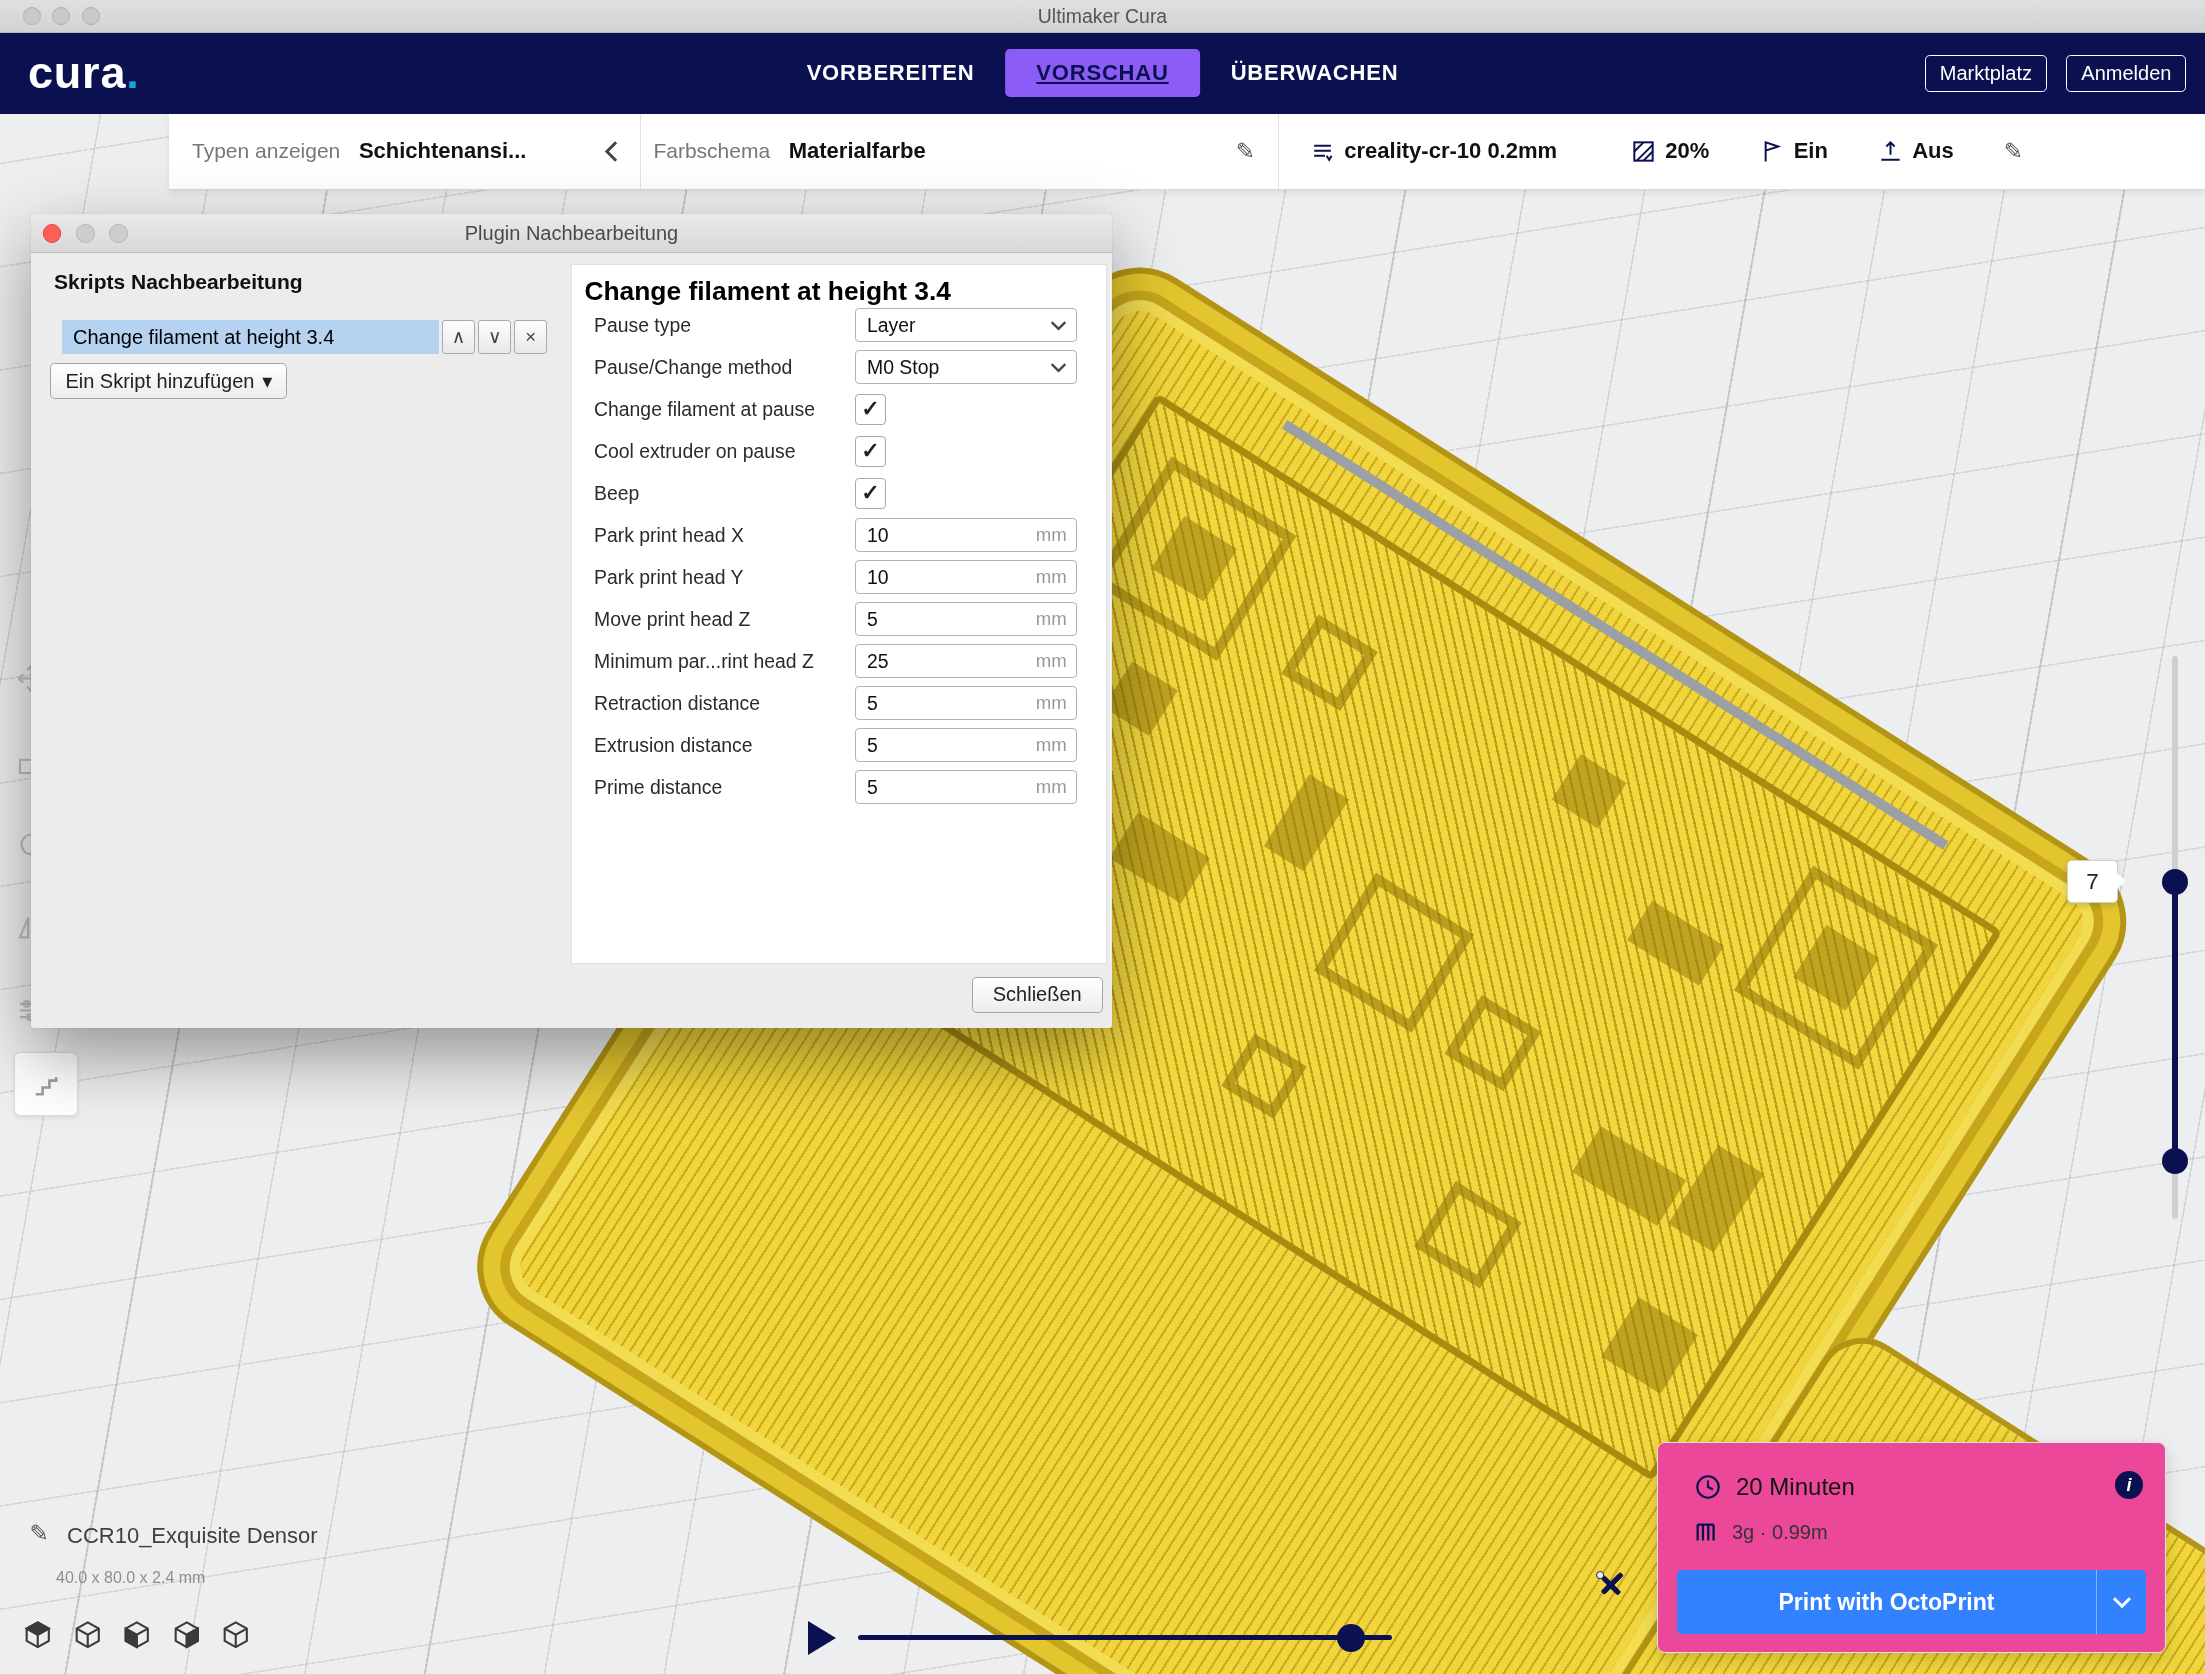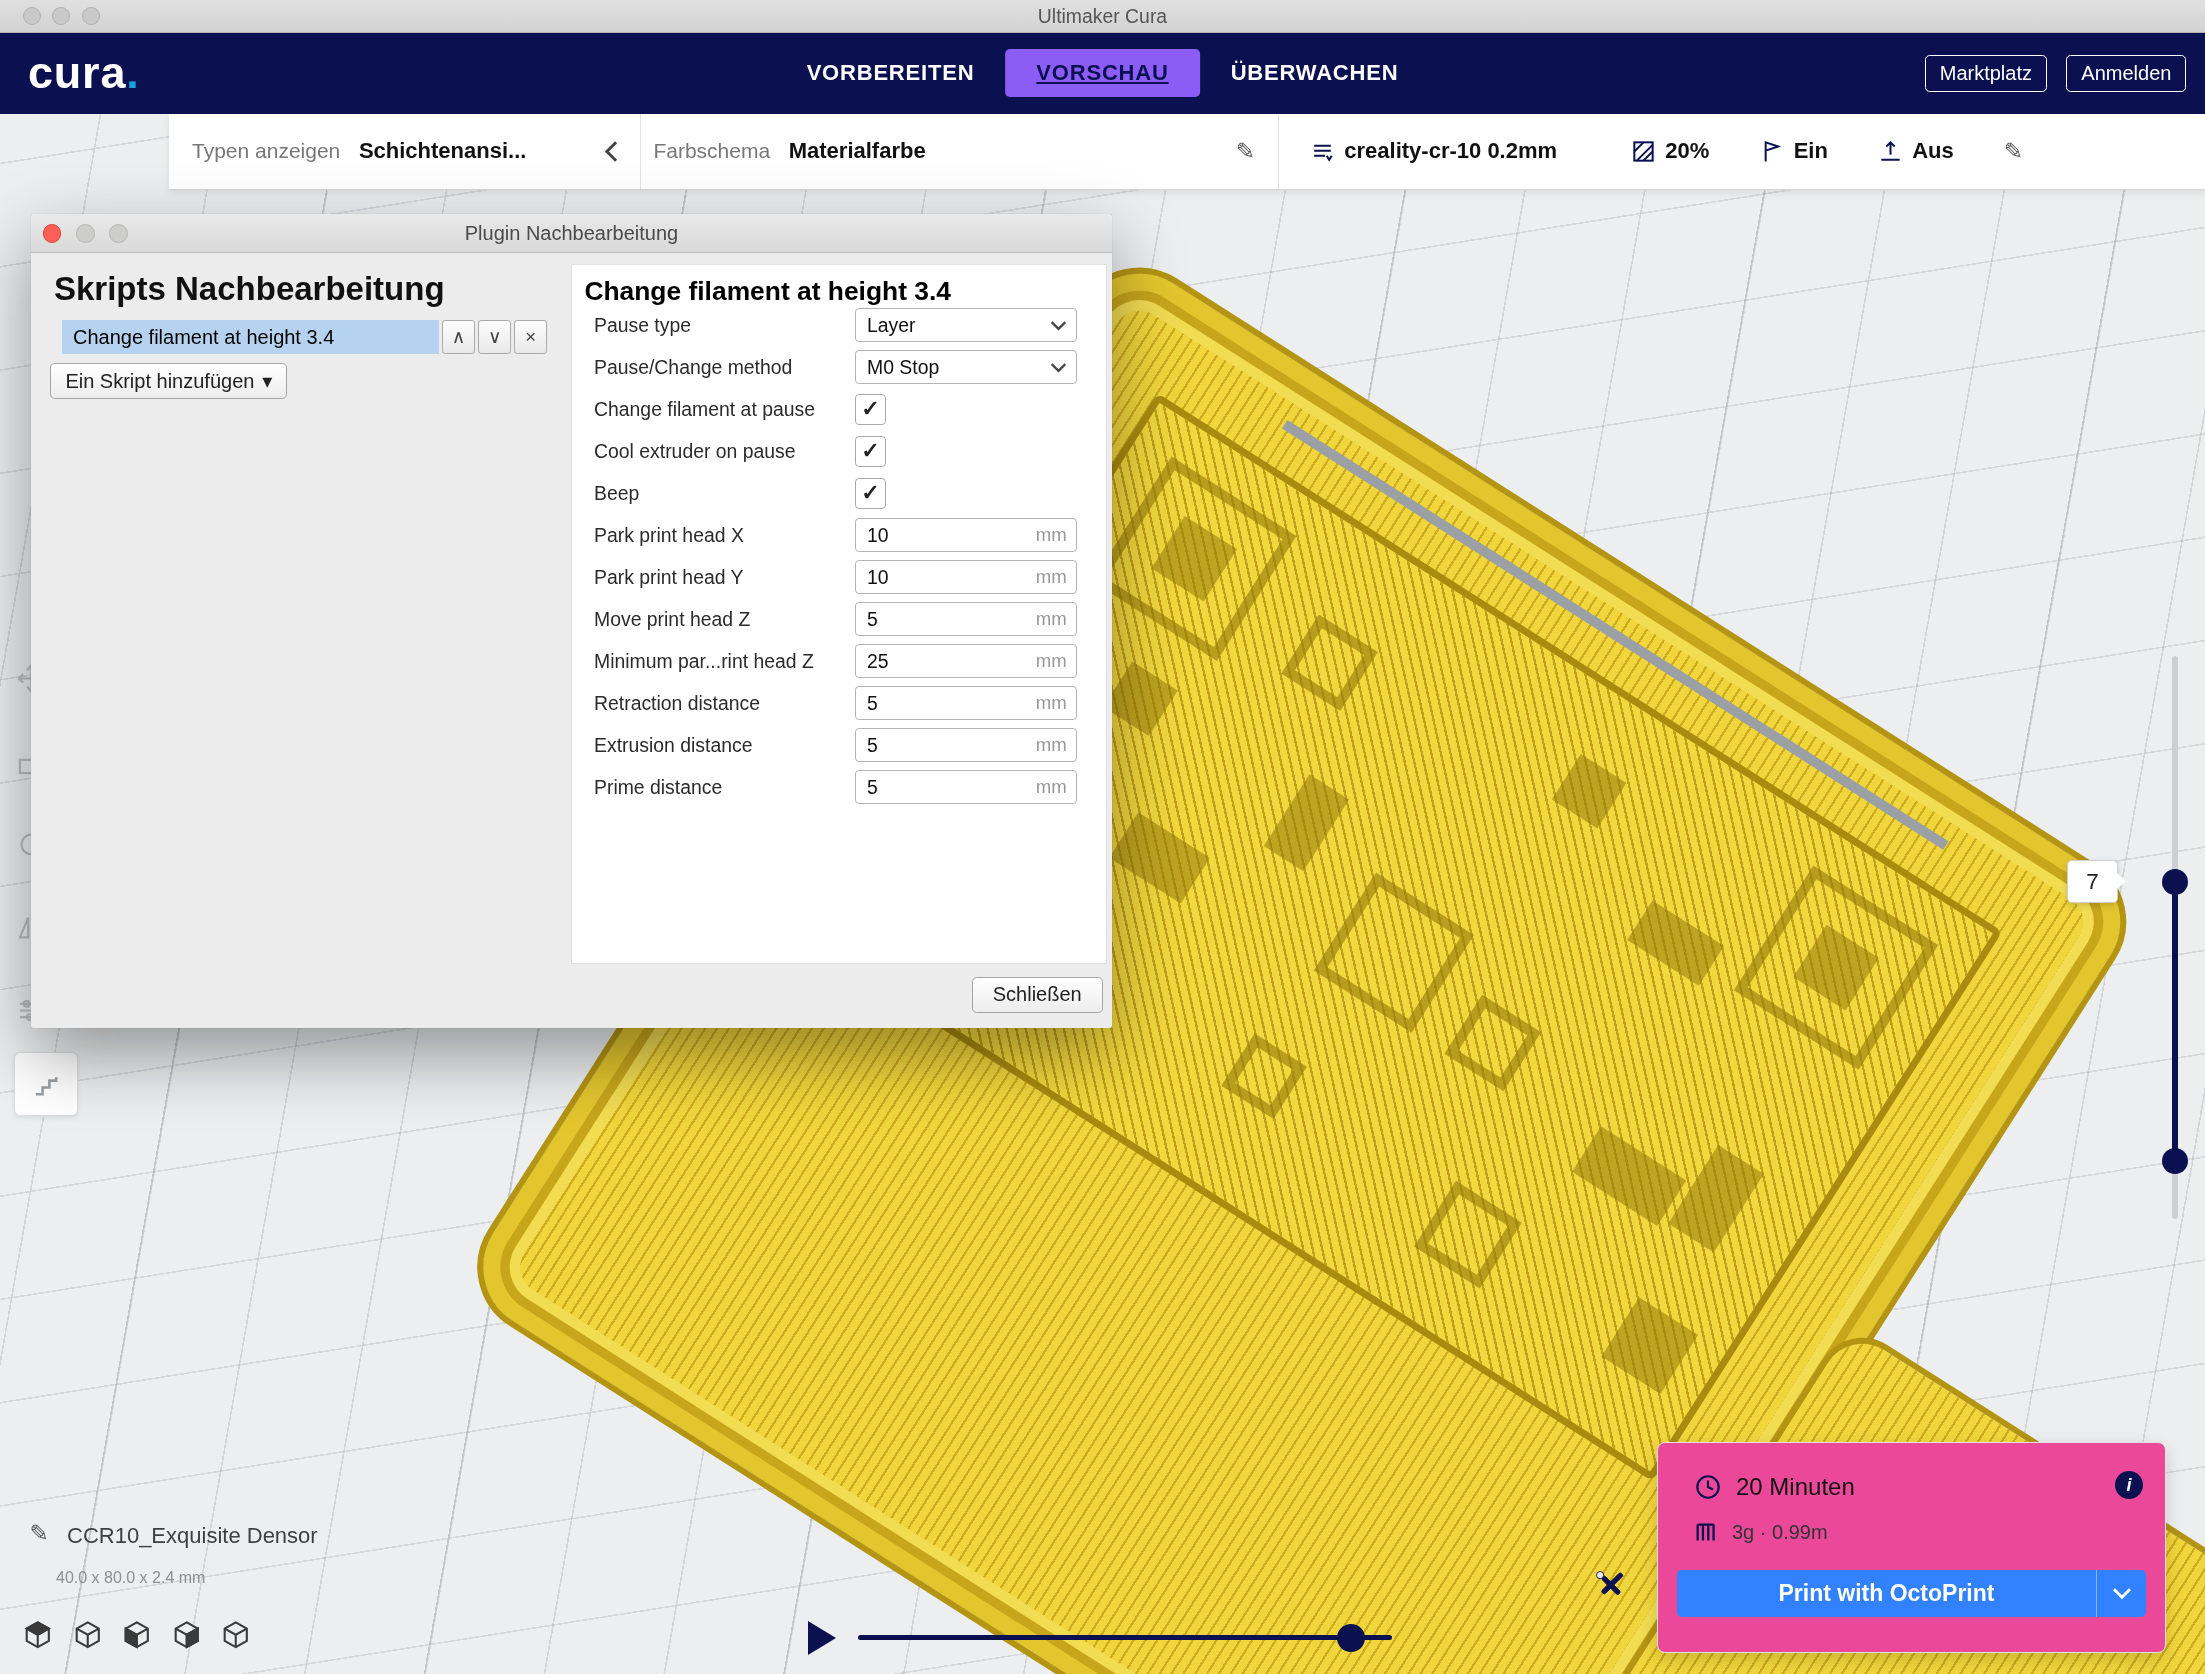--- a/index.html
+++ b/index.html
@@ -93,21 +93,21 @@
   }
   .dialog-titlebar {
     height:39px; background:linear-gradient(#e9e9e9,#d9d9d9); border-bottom:0.8px solid #bdbdbd;
     border-radius:7.8px 7.8px 0 0; position:relative;
     display:flex; align-items:center; justify-content:center; font-size:20px; color:#4a4a4a;
   }
   .dlights { position:absolute; left:11.6px; top:10px; display:flex; gap:14.8px; }
   .dlight { width:18.6px; height:18.6px; border-radius:50%; background:#cdcdcb; border:0.8px solid #b6b6b4; }
   .dlight.red { background:#ff5f57; border-color:#e0443e; }
 
-  .scripts-heading { position:absolute; left:23px; top:56px; font-size:33px; font-weight:bold; color:#111; }
+  .scripts-heading { position:absolute; left:23px; top:56px; font-size:21px; font-weight:bold; color:#111; }
   .script-row { position:absolute; left:31px; top:106px; display:flex; gap:3.1px; }
   .script-selected {
     width:377px; height:34px; background:#b5d3f0; display:flex; align-items:center;
     padding-left:11px; font-size:20px; color:#000;
   }
   .mini-btn {
     width:33px; height:34px; border:0.8px solid #a9a9a9; border-radius:3.1px;
     background:linear-gradient(#fdfdfd,#e9e9e9); color:#444; font-size:18.6px;
     display:flex; align-items:center; justify-content:center;
   }
@@ -189,21 +189,21 @@
   .pc-time { font-size:24px; color:#111; font-weight:500; }
   .pc-row1 svg, .pc-row2 svg { stroke:#0b1150; fill:none; stroke-width:2.6; }
   .pc-info {
     position:absolute; right:22px; top:28px; width:28px; height:28px; border-radius:50%;
     background:#0b1150; color:#fff; font-size:18px; font-weight:bold; font-style:italic;
     display:flex; align-items:center; justify-content:center;
   }
   .pc-row2 { position:absolute; left:37px; top:78px; display:flex; align-items:center; gap:14px; }
   .pc-material { font-size:20px; color:#333; }
   .print-btn {
-    position:absolute; left:18.6px; right:18.6px; top:127px; height:47px; background:#3282ff; border-radius:4.7px;
+    position:absolute; left:18.6px; right:18.6px; top:127px; height:64px; background:#3282ff; border-radius:4.7px;
     display:flex; align-items:center; z-index:1;
   }
   .print-btn-label { flex:1; text-align:center; color:#fff; font-size:23px; font-weight:600; }
   .print-btn-chev {
     width:50px; height:100%; border-left:0.8px solid rgba(255,255,255,.4);
     display:flex; align-items:center; justify-content:center;
   }
   .print-btn-chev polyline { fill:none; stroke:#fff; stroke-width:3; }
 </style>
 </head>

